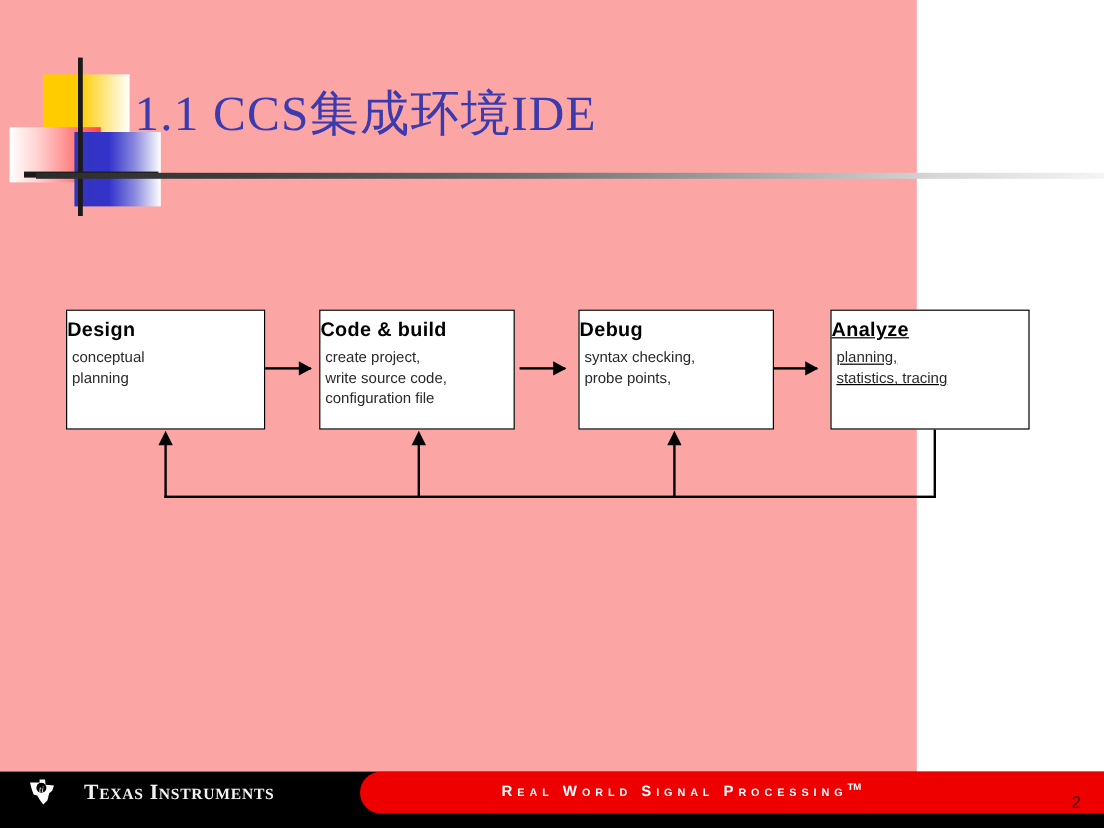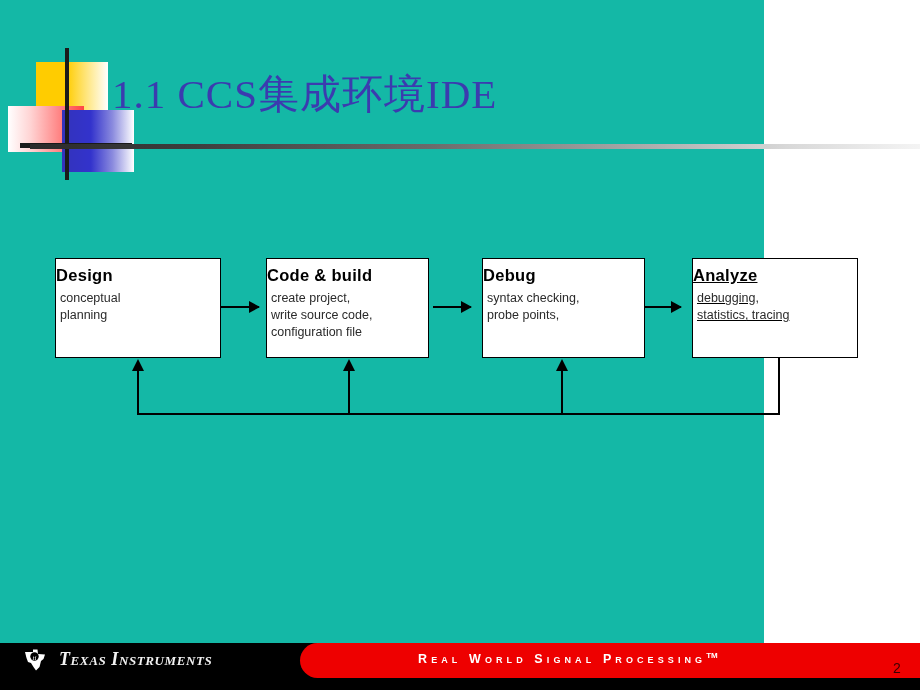--- a/index.html
+++ b/index.html
@@ -13,21 +13,21 @@
     font-family: "Liberation Sans", sans-serif;
     overflow: hidden;
     position: relative;
   }
 
   
   #slide {
     position: absolute;
     left: 0; top: 0;
     width: 764px; height: 690px;
-    background: #14b8a6;
+    background: #fca5a5;
   }
 
   
   .deco {
     position: absolute;
     left: 0; top: 40px;
     width: 150px; height: 150px;
   }
   .deco-yellow {
     position: absolute;
@@ -201,33 +201,32 @@
   }
   .footer-tagline .tm {
     font-size: 8px;
     vertical-align: super;
     letter-spacing: 0;
   }
   .ti-logo-wrap {
     position: absolute;
     left: 22px; top: 6px;
     display: flex;
-    align-items: flex-start;
-    gap: 11px;
+    align-items: flex-end;
+    gap: 22px;
   }
   .ti-mark { display:block; }
   .ti-name {
     font-family: "Liberation Serif", serif;
     font-size: 18px;
     font-variant: small-caps;
     font-weight: bold;
     color: #f2f2f2;
     letter-spacing: 0.6px;
     white-space: nowrap;
-    font-style: italic;
   }
   .page-num {
     position: absolute;
     left: 893px; top: 660px;
     font-family: "Liberation Sans", sans-serif;
     font-size: 14px;
     color: #3a0000;
     z-index: 5;
   }
 </style>
@@ -270,21 +269,21 @@
       <div class="fbox-title">Debug</div>
       <div class="fbox-body">
         <span class="sp">syntax checking,</span>
         <span class="sp">probe points,</span>
       </div>
     </div>
 
     <div class="fbox" id="box-analyze">
       <div class="fbox-title">Analyze</div>
       <div class="fbox-body">
-        <span class="sp">debugging,</span>
+        <span class="sp">planning,</span>
         <span class="sp">statistics, tracing</span>
       </div>
     </div>
 
     <div class="hconn" id="conn-1"></div>
     <div class="hconn" id="conn-2"></div>
     <div class="hconn" id="conn-3"></div>
 
     <div class="fb-down"></div>
     <div class="fb-hline"></div>

